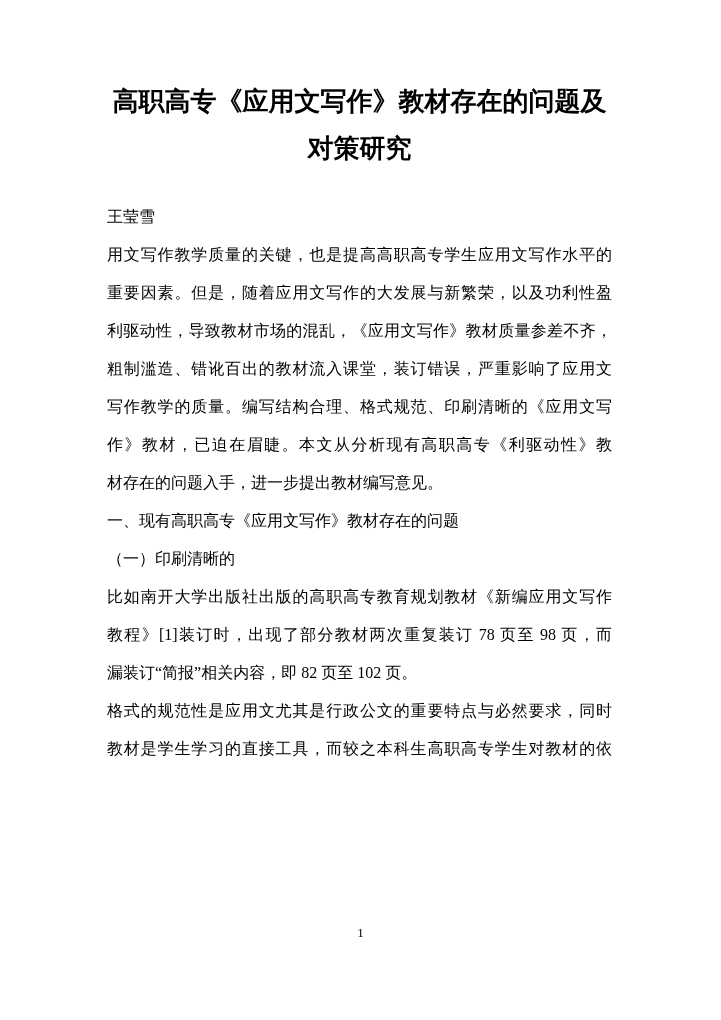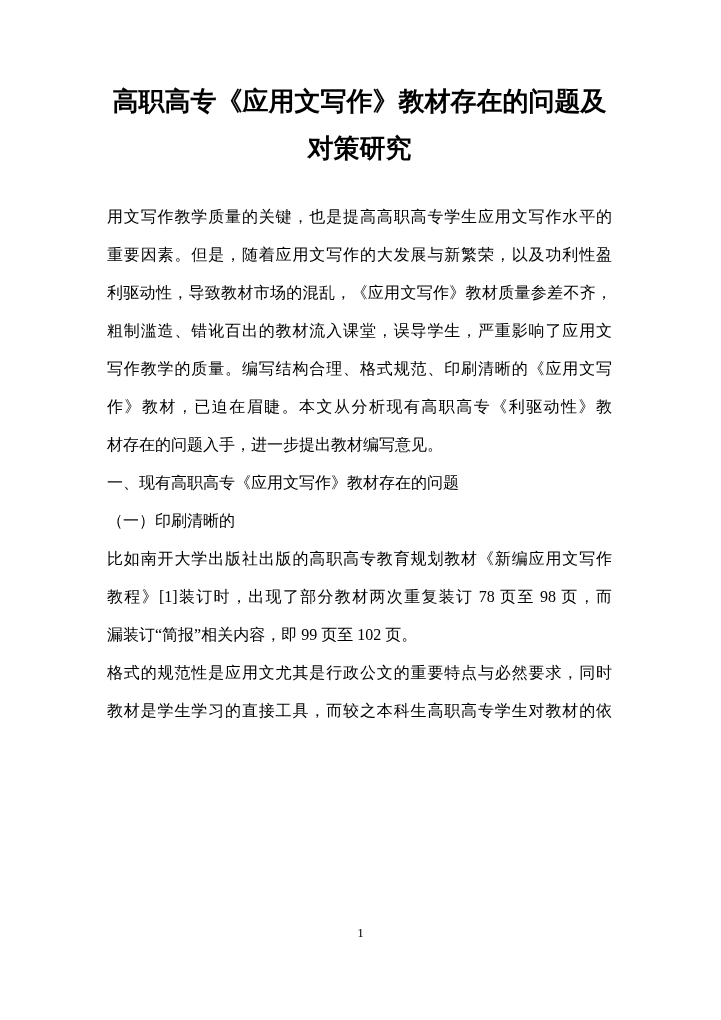--- a/index.html
+++ b/index.html
@@ -57,32 +57,33 @@
 
 <div class="page">
 
   <div class="title-block">
 
   <div class="title-line">高职高专《应用文写作》教材存在的问题及</div>
       <div class="title-line">对策研究</div>
     </div>
 
   <div class="doc-body">
+    <div class="line">王莹雪</div>
 
       <div class="line fill">用文写作教学质量的关键，也是提高高职高专学生应用文写作水平的</div>
       <div class="line fill">重要因素。但是，随着应用文写作的大发展与新繁荣，以及功利性盈</div>
       <div class="line fill">利驱动性，导致教材市场的混乱，《应用文写作》教材质量参差不齐，</div>
-      <div class="line fill">粗制滥造、错讹百出的教材流入课堂，误导学生，严重影响了应用文</div>
+      <div class="line fill">粗制滥造、错讹百出的教材流入课堂，装订错误，严重影响了应用文</div>
       <div class="line fill">写作教学的质量。编写结构合理、格式规范、印刷清晰的《应用文写</div>
       <div class="line fill">作》教材，已迫在眉睫。本文从分析现有高职高专《利驱动性》教</div>
       <div class="line">材存在的问题入手，进一步提出教材编写意见。</div>
       <div class="line">一、现有高职高专《应用文写作》教材存在的问题</div>
       <div class="line">（一）印刷清晰的</div>
       <div class="line fill">比如南开大学出版社出版的高职高专教育规划教材《新编应用文写作</div>
       <div class="line fill">教程》[1]装订时，出现了部分教材两次重复装订 78 页至 98 页，而</div>
-      <div class="line">漏装订“简报”相关内容，即 99 页至 102 页。</div>
+      <div class="line">漏装订“简报”相关内容，即 82 页至 102 页。</div>
       <div class="line fill">格式的规范性是应用文尤其是行政公文的重要特点与必然要求，同时</div>
       <div class="line fill">教材是学生学习的直接工具，而较之本科生高职高专学生对教材的依</div>
     </div>
 
   <div class="page-number">1</div>
 
 </div>
 
 </body></html>

